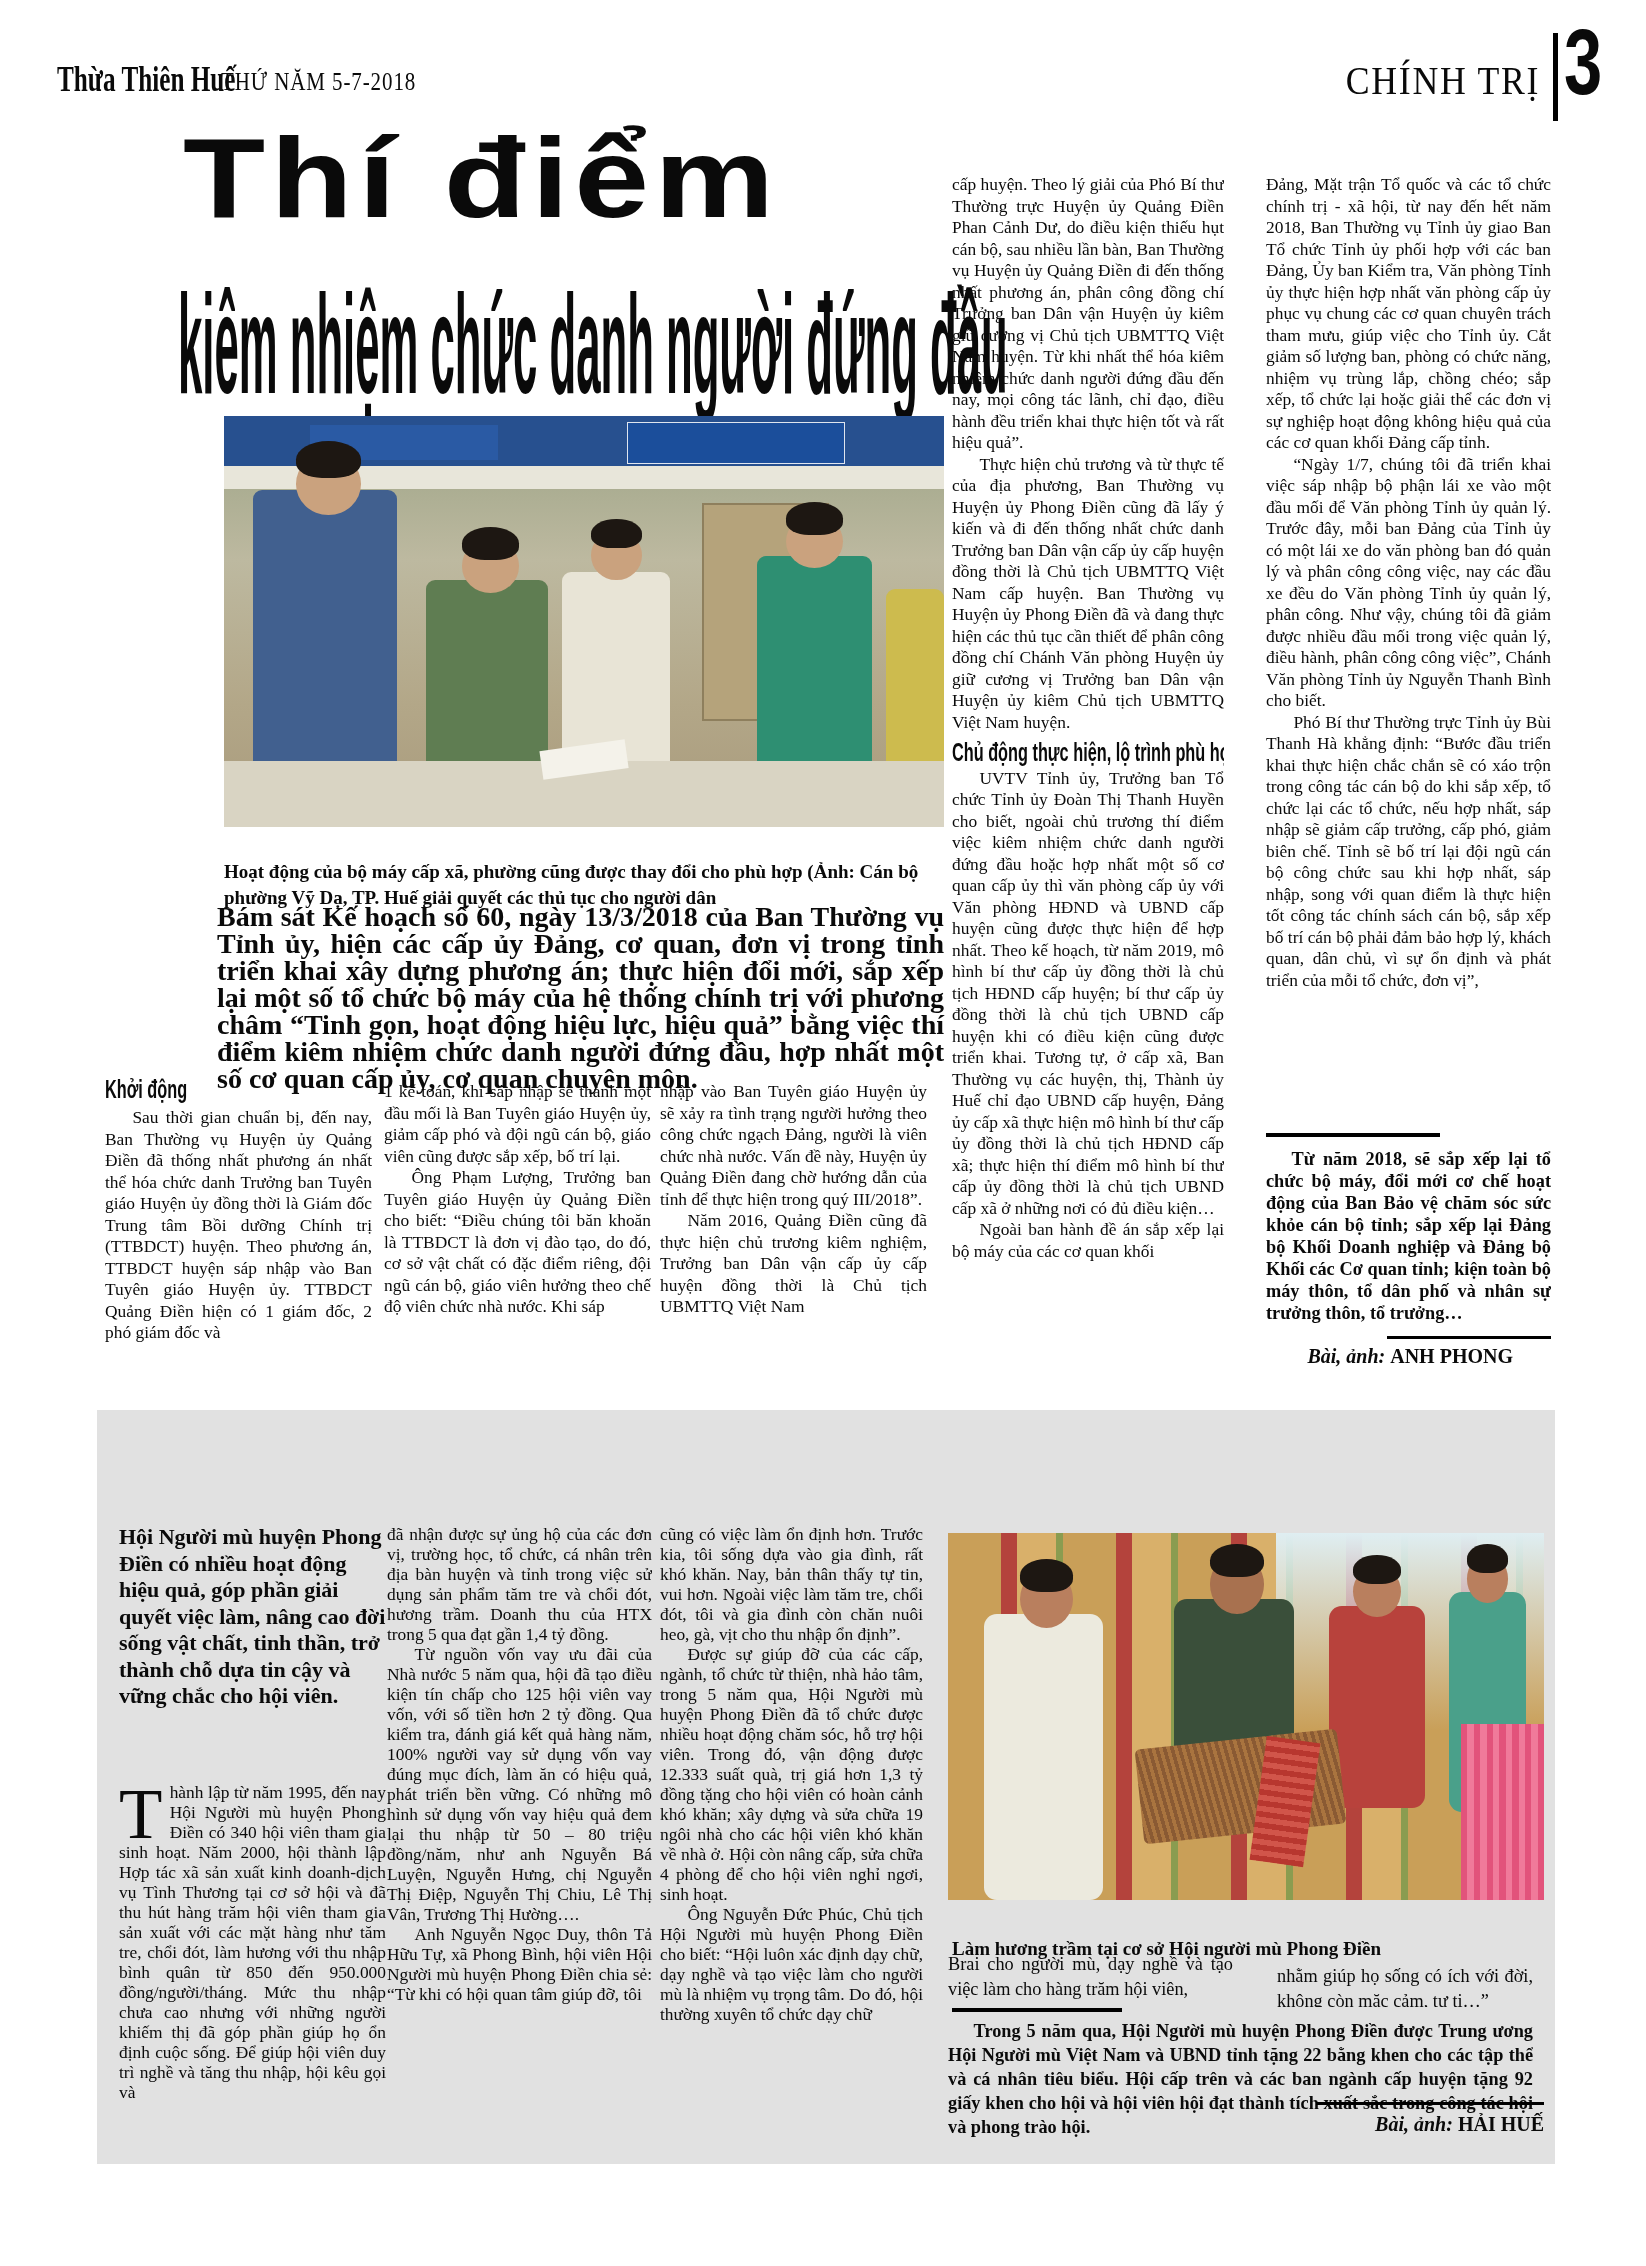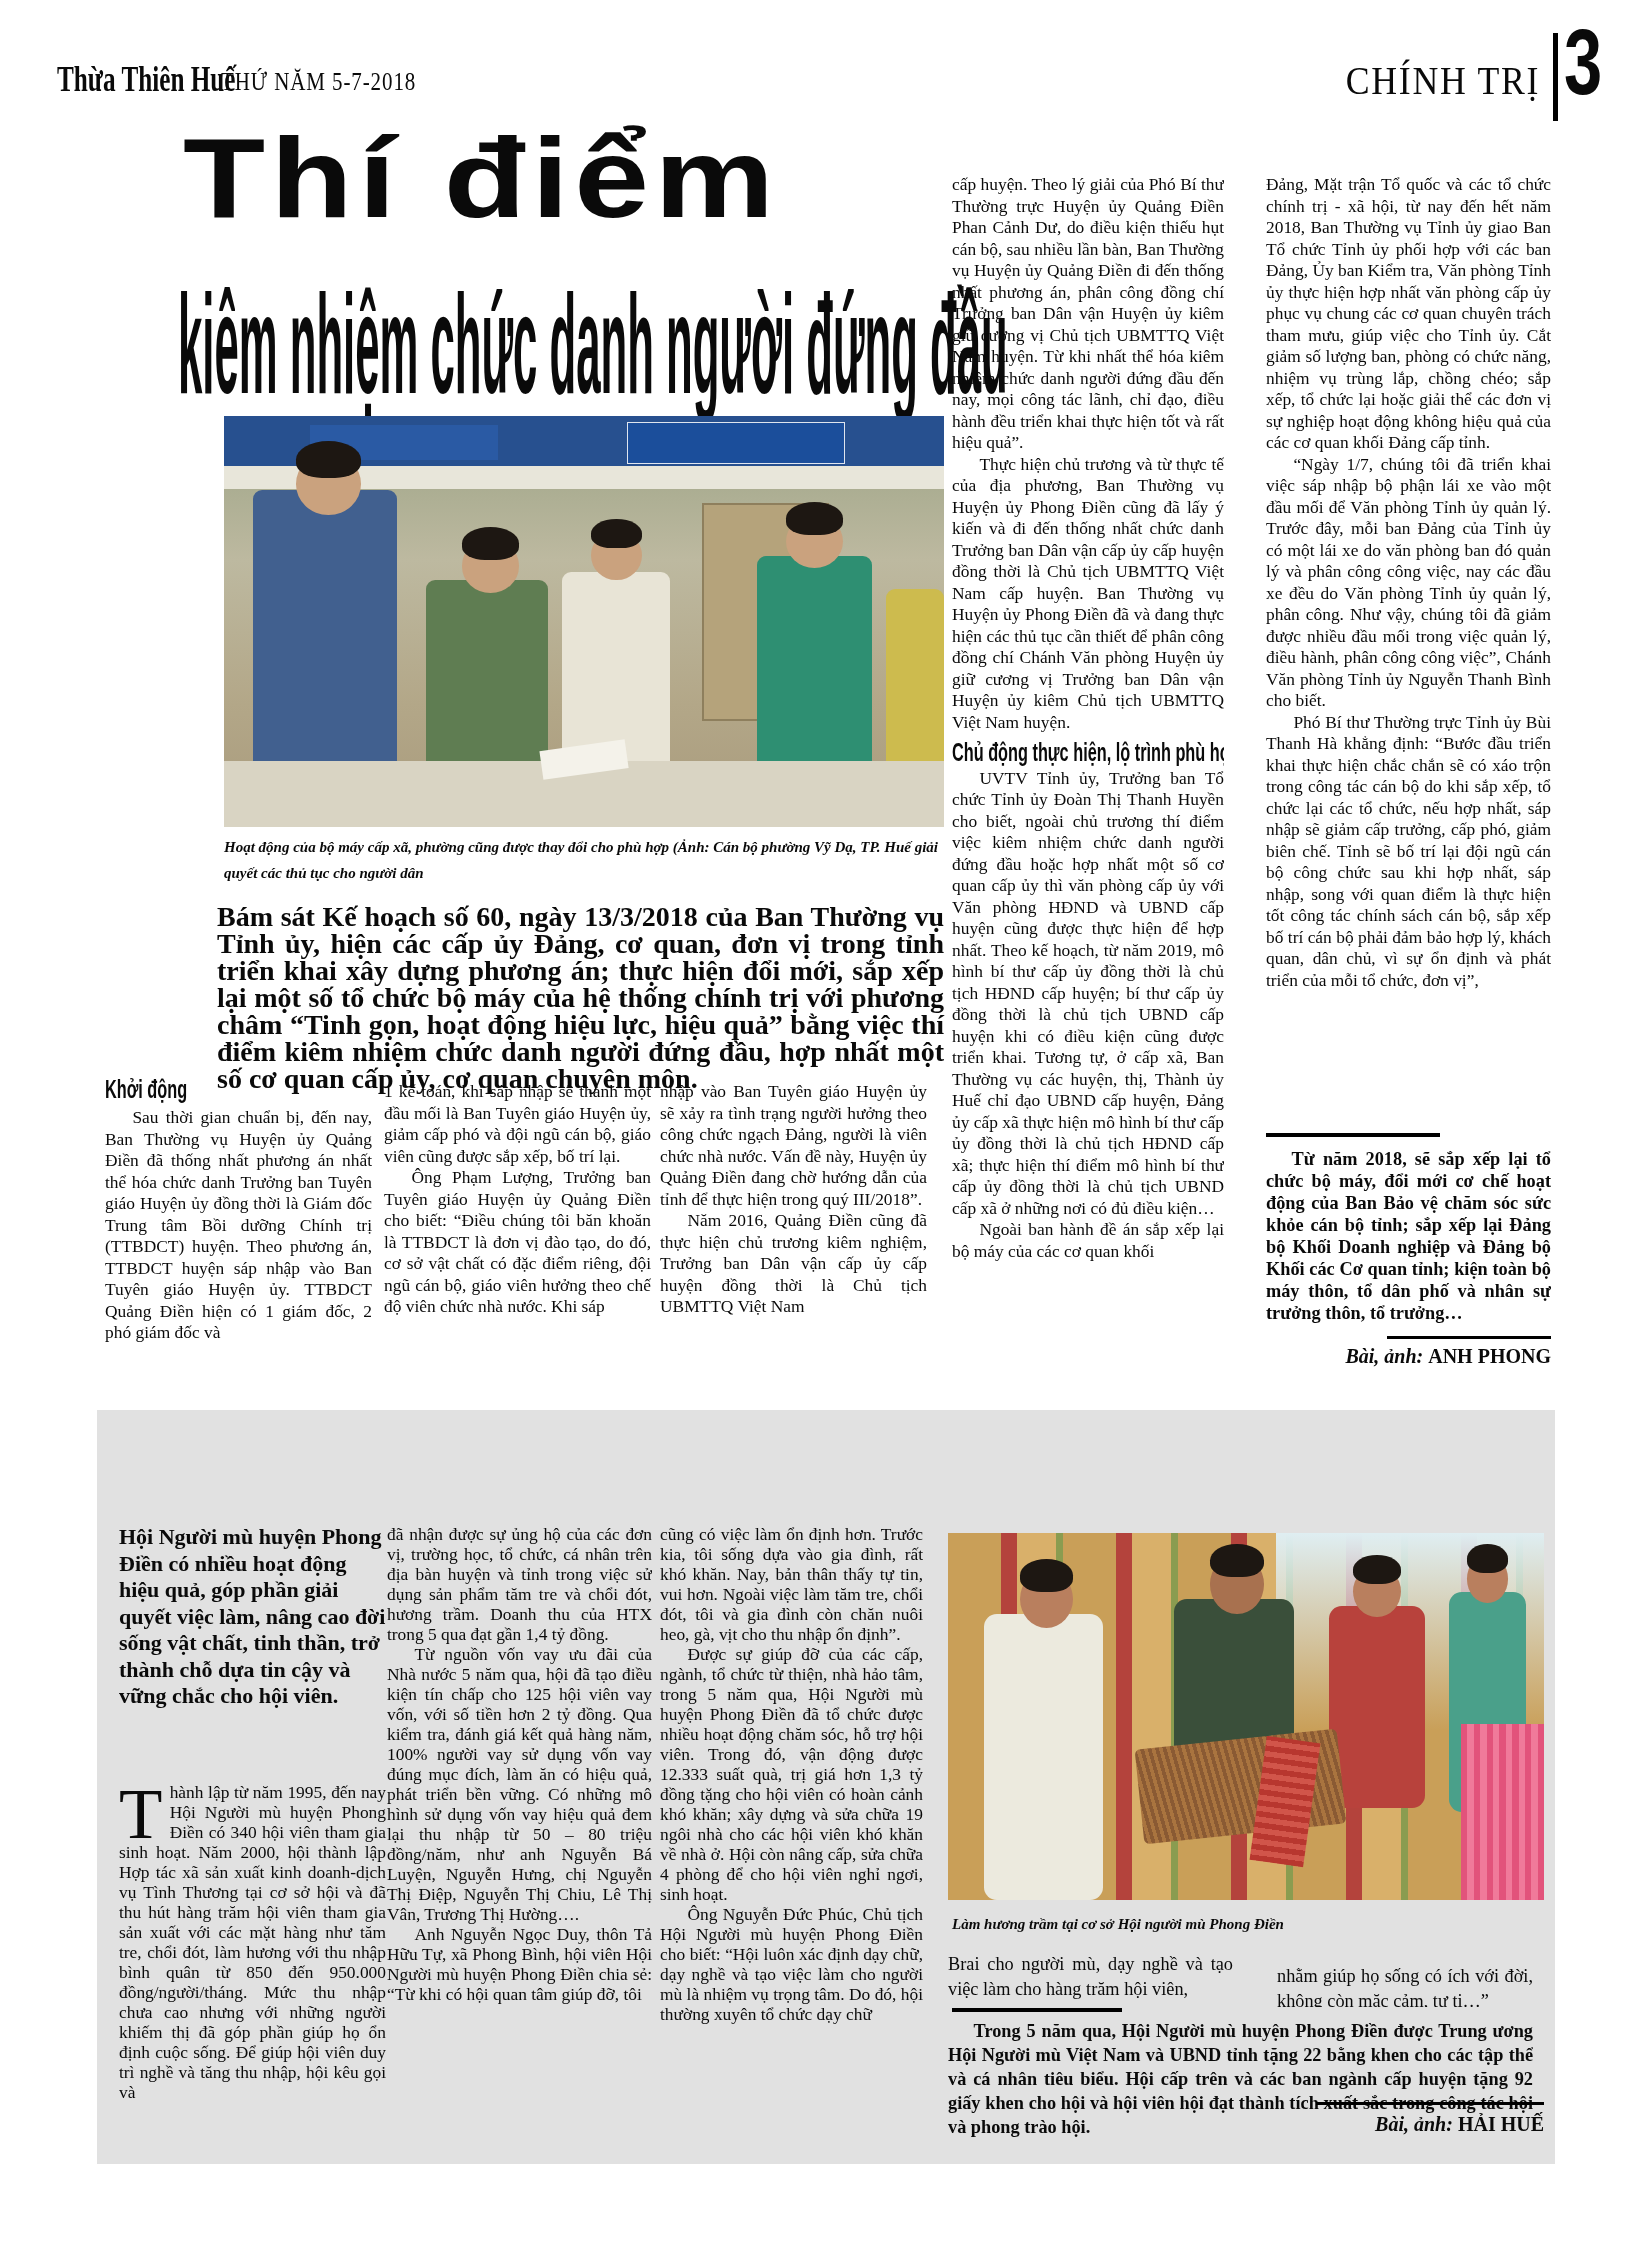--- a/index.html
+++ b/index.html
@@ -29,21 +29,21 @@
   .kicker{font-family:"Liberation Sans",sans-serif;font-weight:bold;font-size:22px;line-height:1.1;
           white-space:nowrap;transform:scale(0.74,1.15);transform-origin:left top;display:inline-block;}
   .kicker-wrap{height:29px;}
 
   
   .body-text{font-size:17.4px;line-height:21.5px;text-align:justify;}
   .body-text-2{font-size:17.4px;line-height:20px;text-align:justify;}
   .body-text p,.body-text-2 p{margin:0;}
   p.indent{text-indent:27.4px;}
   .lead{font-weight:bold;font-size:28px;line-height:27px;text-align:justify;}
-  .caption{font-weight:bold;font-style:italic;font-size:15px;line-height:25.6px;}
+  .caption{font-weight:bold;font-size:19px;line-height:25.6px;margin-top:24px;}
   .intro2{font-weight:bold;font-size:22px;line-height:26.5px;text-align:left;}
   .pullquote{font-weight:bold;font-size:18.3px;line-height:22px;text-align:justify;}
   .pullquote2{font-weight:bold;font-size:18.3px;line-height:24px;text-align:justify;}
   .pullquote p,.pullquote2 p{margin:0;text-indent:25.6px;}
   .rule{background:#000;height:3.7px;}
   .byline{font-size:20px;text-align:right;}
   .byline .lab{font-style:italic;font-weight:bold;}
   .byline .nam{font-weight:bold;}
   .dropcap{float:left;font-size:71px;line-height:53px;padding:5.5px 7.3px 0 0;font-weight:normal;}
 
@@ -142,21 +142,21 @@
     <p>Đảng, Mặt trận Tổ quốc và các tổ chức chính trị - xã hội, từ nay đến hết năm 2018, Ban Thường vụ Tỉnh ủy giao Ban Tổ chức Tỉnh ủy phối hợp với các ban Đảng, Ủy ban Kiểm tra, Văn phòng Tỉnh ủy thực hiện hợp nhất văn phòng cấp ủy phục vụ chung các cơ quan chuyên trách tham mưu, giúp việc cho Tỉnh ủy. Cắt giảm số lượng ban, phòng có chức năng, nhiệm vụ trùng lắp, chồng chéo; sắp xếp, tổ chức lại hoặc giải thể các đơn vị sự nghiệp hoạt động không hiệu quả của các cơ quan khối Đảng cấp tỉnh.</p>
     <p class="indent">“Ngày 1/7, chúng tôi đã triển khai việc sáp nhập bộ phận lái xe vào một đầu mối để Văn phòng Tỉnh ủy quản lý. Trước đây, mỗi ban Đảng của Tỉnh ủy có một lái xe do văn phòng ban đó quản lý và phân công công việc, nay các đầu xe đều do Văn phòng Tỉnh ủy quản lý, phân công. Như vậy, chúng tôi đã giảm được nhiều đầu mối trong việc quản lý, điều hành, phân công công việc”, Chánh Văn phòng Tỉnh ủy Nguyễn Thanh Bình cho biết.</p>
     <p class="indent">Phó Bí thư Thường trực Tỉnh ủy Bùi Thanh Hà khẳng định: “Bước đầu triển khai thực hiện chắc chắn sẽ có xáo trộn trong công tác cán bộ do khi sắp xếp, tổ chức lại các tổ chức, nếu hợp nhất, sáp nhập sẽ giảm cấp trưởng, cấp phó, giảm biên chế. Tỉnh sẽ bố trí lại đội ngũ cán bộ công chức sau khi hợp nhất, sáp nhập, song với quan điểm là thực hiện tốt công tác chính sách cán bộ, sắp xếp bố trí cán bộ phải đảm bảo hợp lý, khách quan, dân chủ, vì sự ổn định và phát triển của mỗi tổ chức, đơn vị”,</p>
   </div>
 
   <div class="abs rule" style="left:1266px;top:1133px;width:174px;"></div>
   <div class="abs pullquote clip" style="left:1266px;top:1148px;width:285px;height:181px;">
     <p>Từ năm 2018, sẽ sắp xếp lại tổ chức bộ máy, đổi mới cơ chế hoạt động của Ban Bảo vệ chăm sóc sức khỏe cán bộ tỉnh; sắp xếp lại Đảng bộ Khối Doanh nghiệp và Đảng bộ Khối các Cơ quan tỉnh; kiện toàn bộ máy thôn, tổ dân phố và nhân sự trưởng thôn, tổ trưởng…</p>
   </div>
   <div class="abs rule" style="left:1387px;top:1336px;width:164px;height:2.7px;"></div>
-  <div class="abs byline" style="left:1266px;top:1345px;width:285px;">
+  <div class="abs byline" style="left:1228px;top:1345px;width:285px;">
     <span class="lab">Bài, ảnh:</span>
     <span class="nam">ANH PHONG</span>
   </div>
 
   <div class="abs" style="left:97px;top:1410px;width:1458px;height:754px;background:#e1e1e1;"></div>
 
 
   <div class="abs intro2 clip" style="left:119px;top:1524px;width:267px;height:245px;">Hội Người mù huyện Phong Điền có nhiều hoạt động hiệu quả, góp phần giải quyết việc làm, nâng cao đời sống vật chất, tinh thần, trở thành chỗ dựa tin cậy và vững chắc cho hội viên.</div>
 
   <div class="abs body-text-2 clip" style="left:119px;top:1782px;width:267px;height:365px;">

